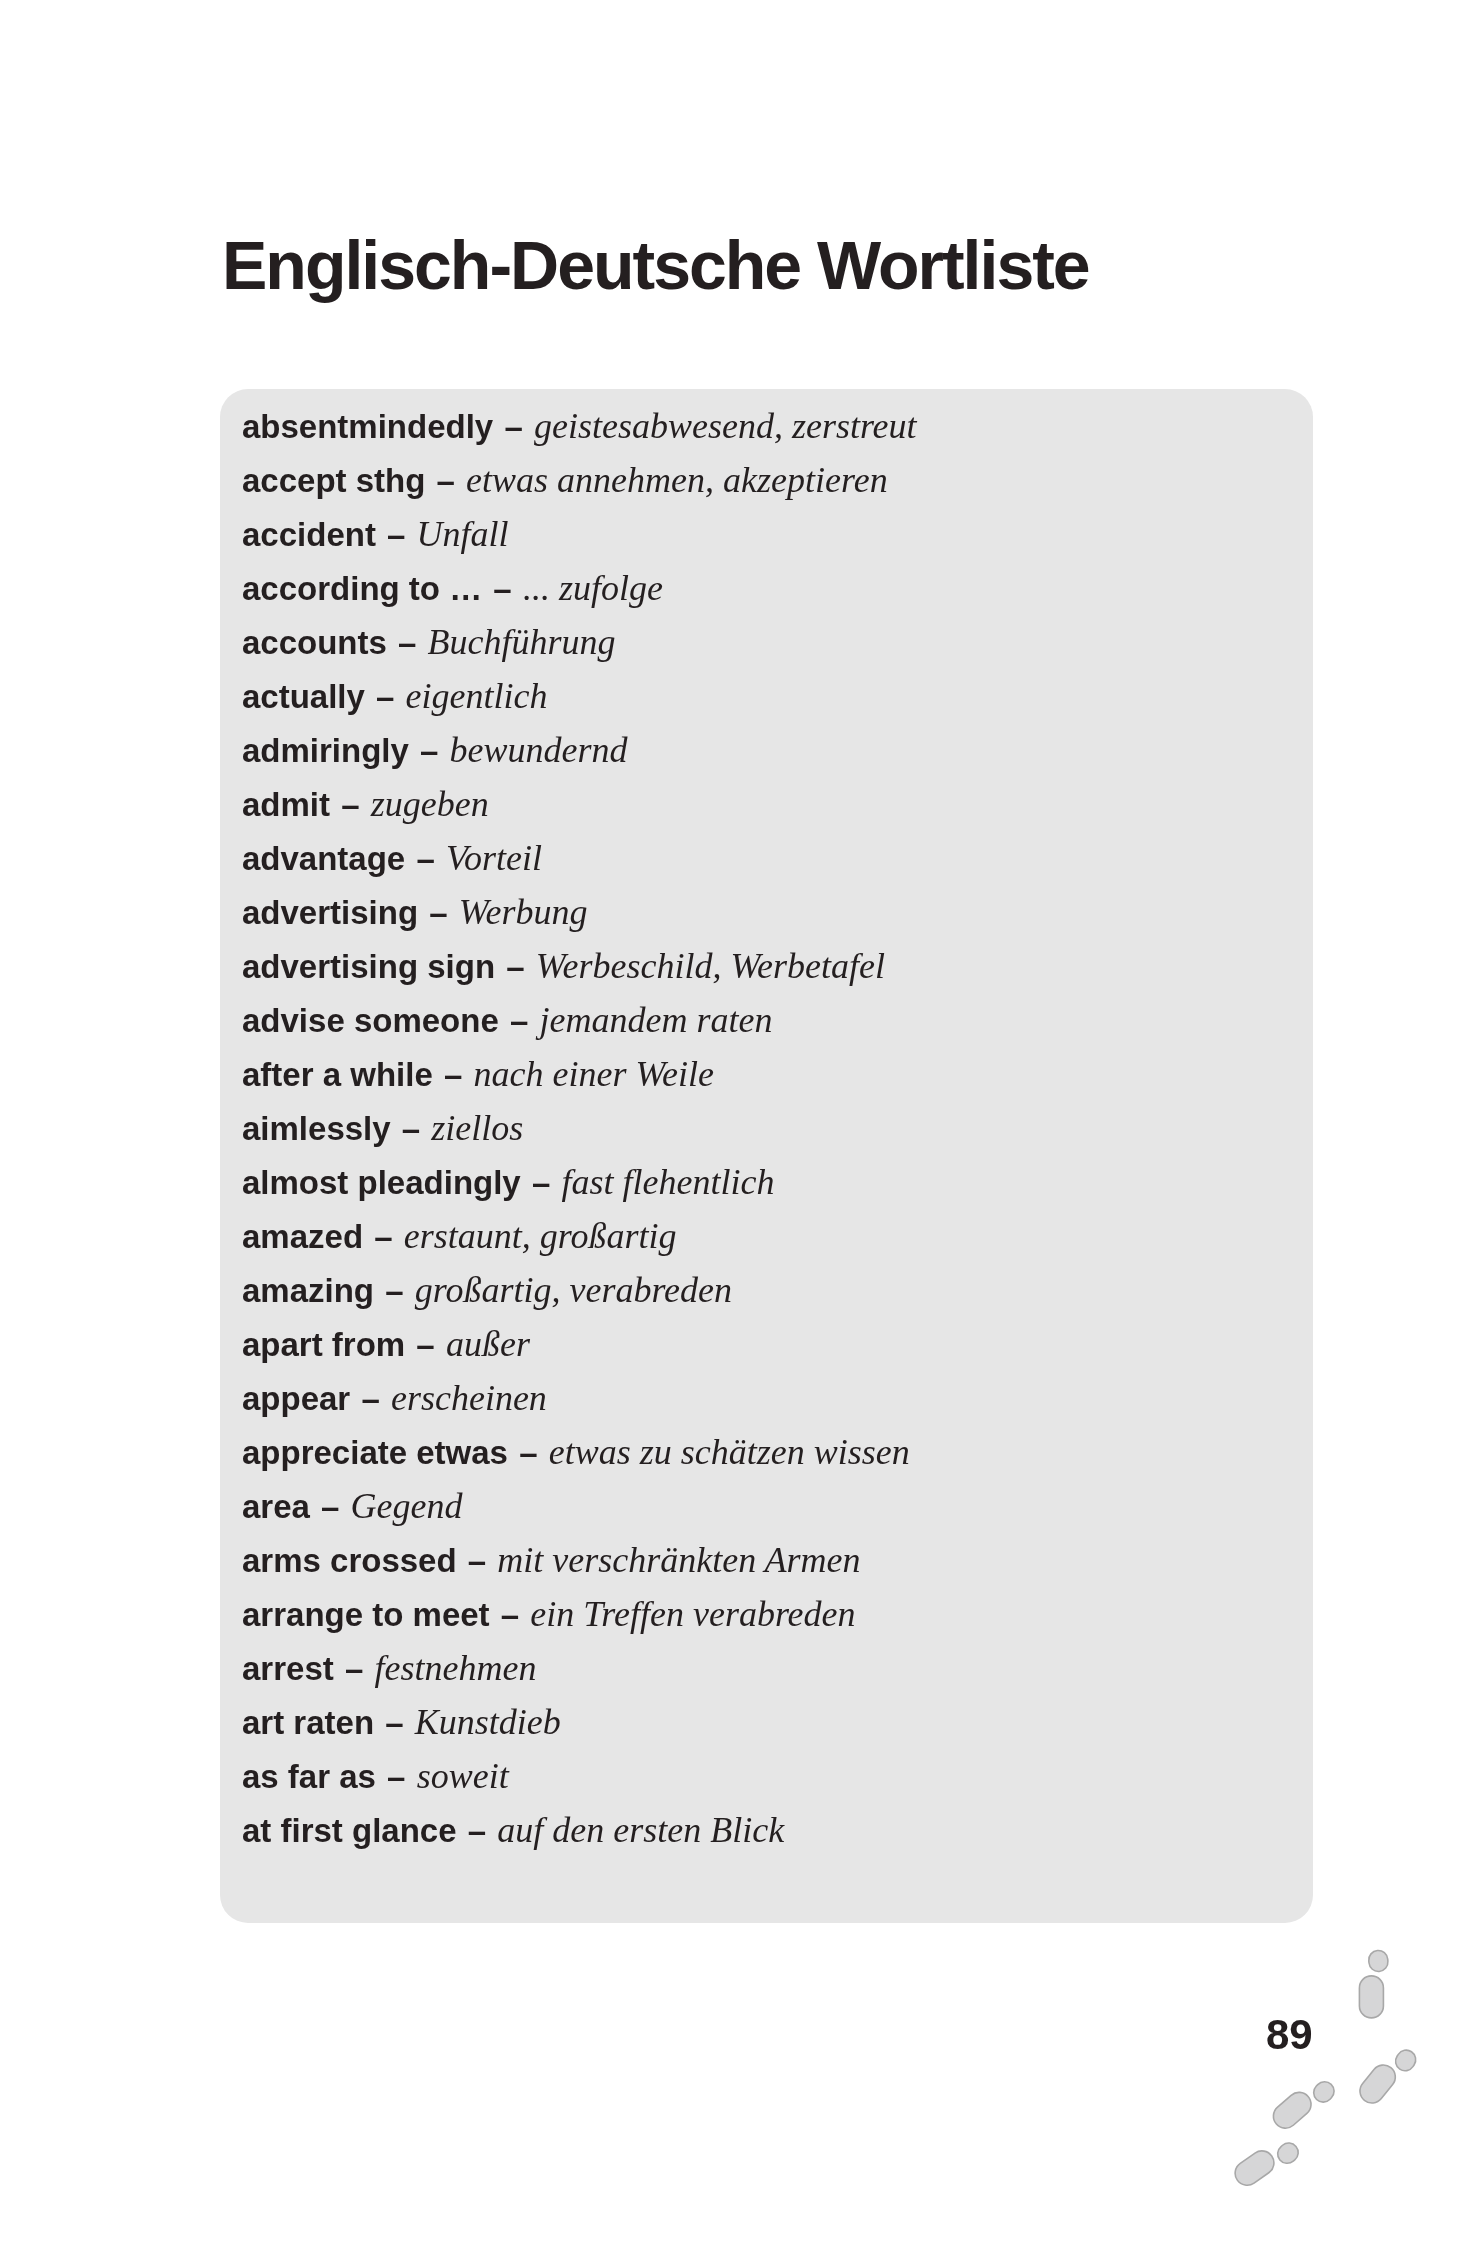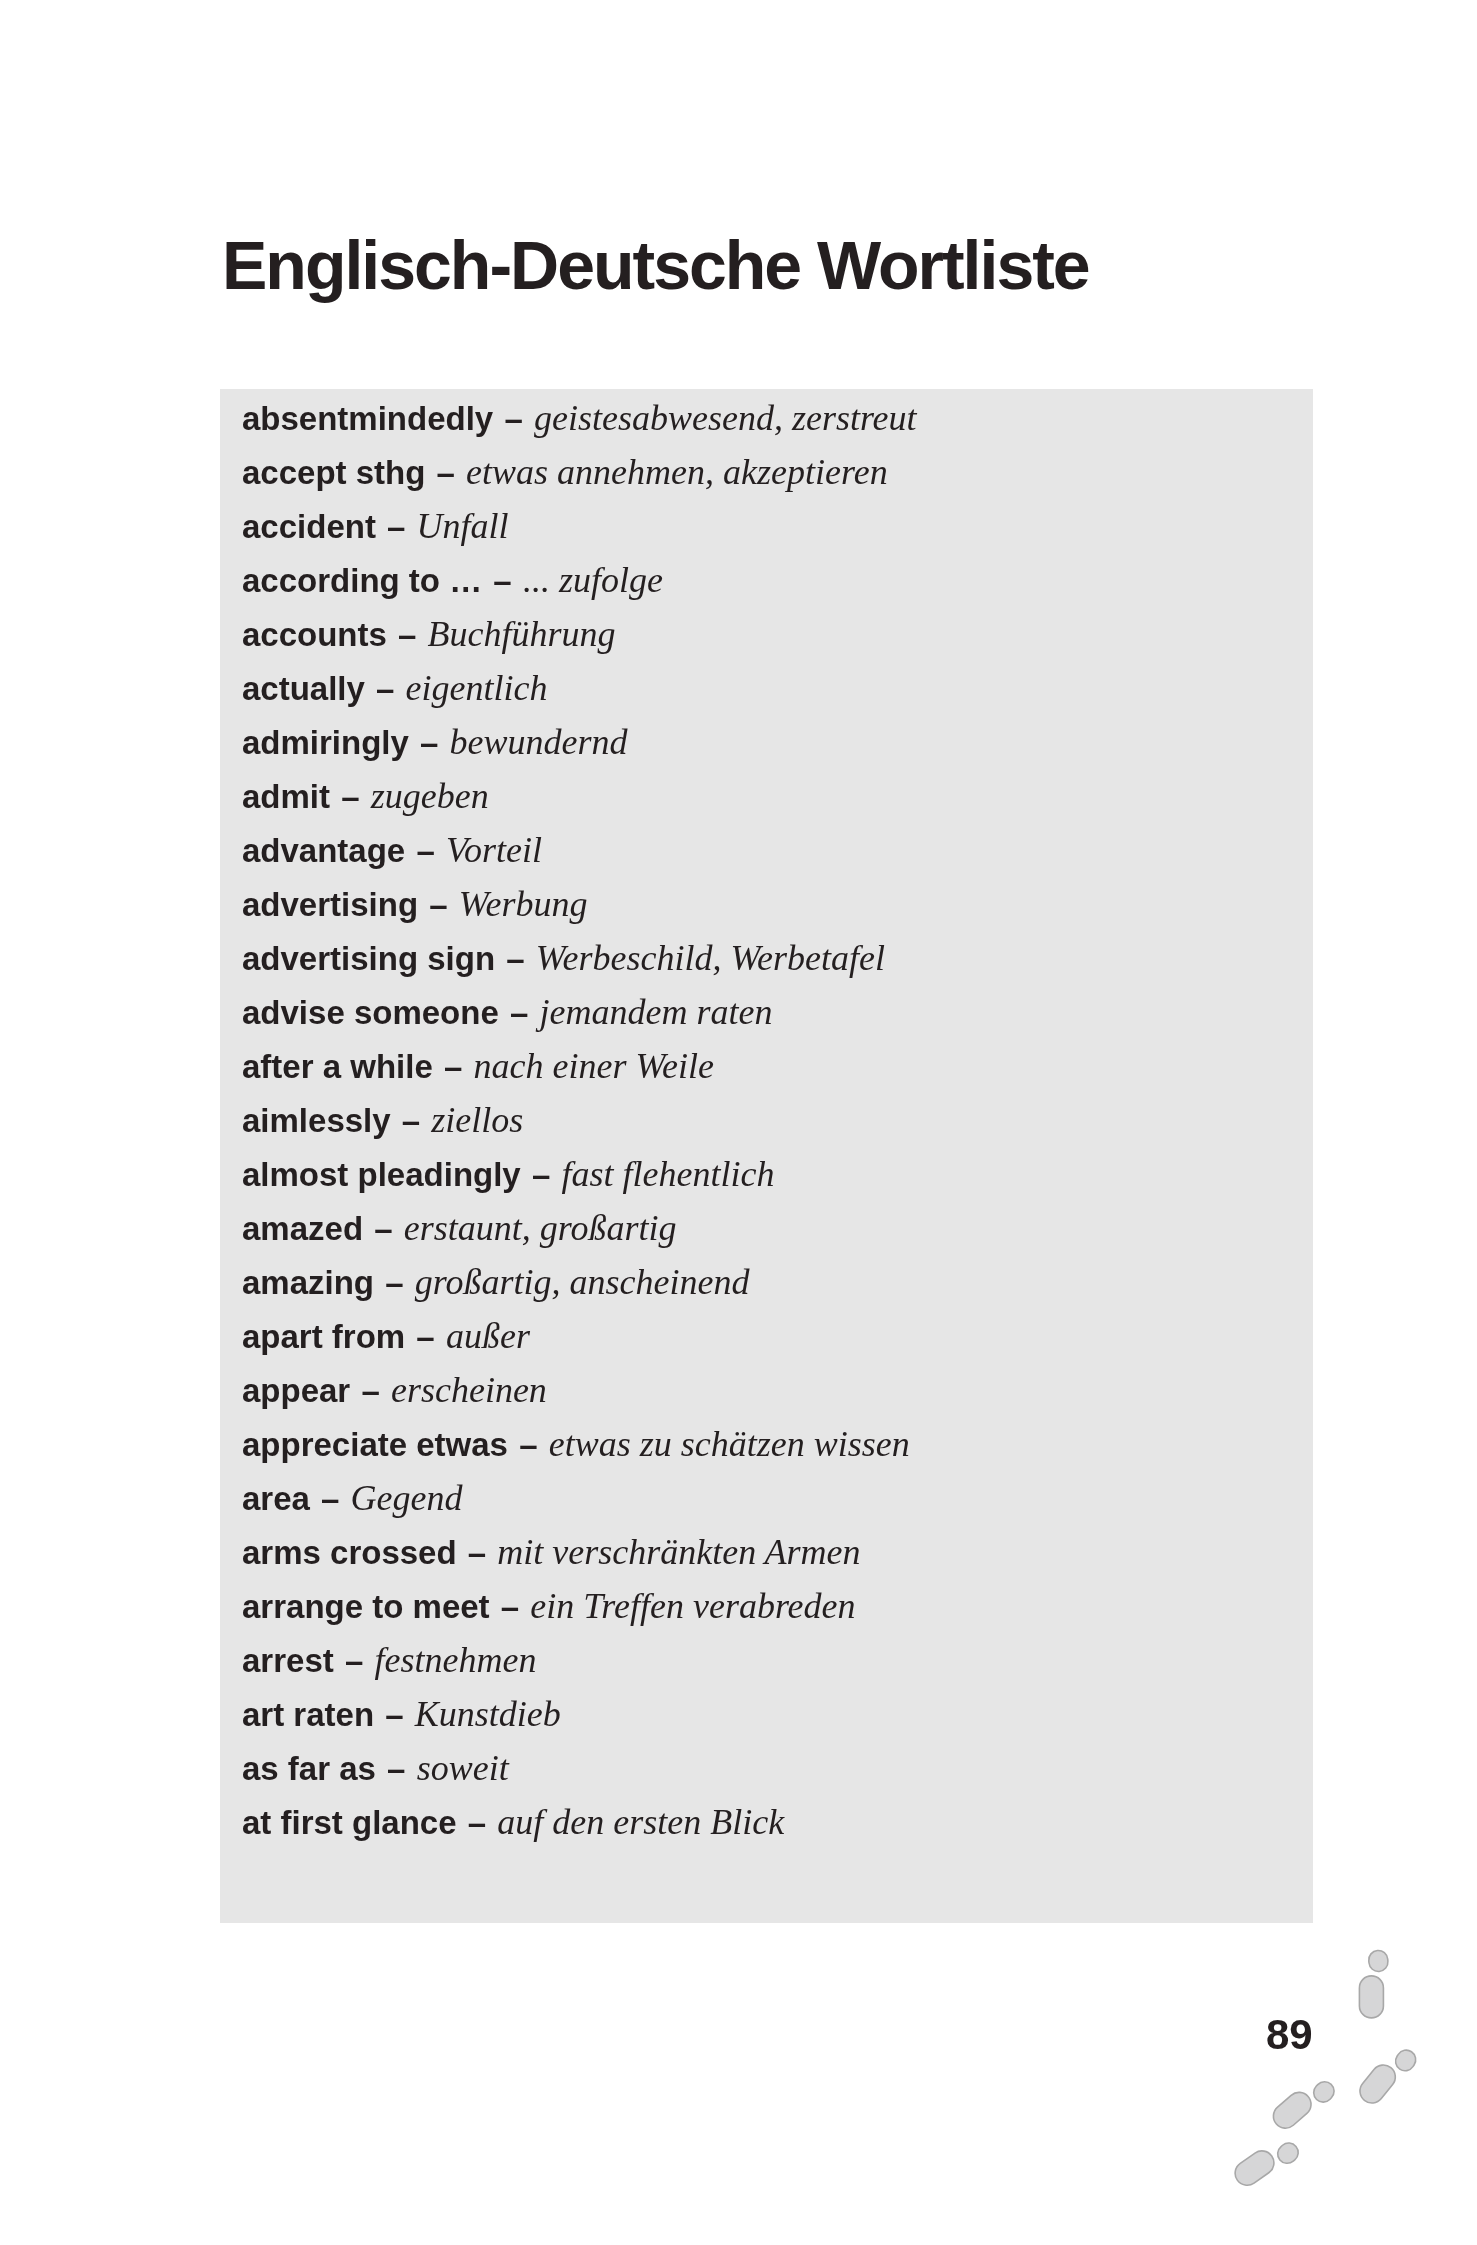--- a/index.html
+++ b/index.html
@@ -29,22 +29,23 @@
     color:var(--ink);
     white-space:nowrap;
   }
   .wordbox{
     position:absolute;
     left:220px;
     top:389px;
     width:1093px;
     height:1534px;
     background:var(--box-bg);
-    padding:2px 18px 12px 22px;
+    padding:10px 18px 12px 22px;
     overflow:hidden;
+    border-radius:28px;
   }
   .entries{list-style:none;}
   .entry{
     line-height:54px;
     height:54px;
     white-space:nowrap;
     font-size:33px;
   }
   .entry .term{
     font-family:"Liberation Sans", sans-serif;
@@ -147,21 +148,21 @@
 
     <li class="entry">
       <span class="term">almost pleadingly</span><span class="sep"> – </span><span class="translation">fast flehentlich</span>
     </li>
 
     <li class="entry">
       <span class="term">amazed</span><span class="sep"> – </span><span class="translation">erstaunt, großartig</span>
     </li>
 
     <li class="entry">
-      <span class="term">amazing</span><span class="sep"> – </span><span class="translation">großartig, anscheinend</span>
+      <span class="term">amazing</span><span class="sep"> – </span><span class="translation">großartig, verabreden</span>
     </li>
 
     <li class="entry">
       <span class="term">apart from</span><span class="sep"> – </span><span class="translation">außer</span>
     </li>
 
 
     <li class="entry">
       <span class="term">appear</span><span class="sep"> – </span><span class="translation">erscheinen</span>
     </li>

